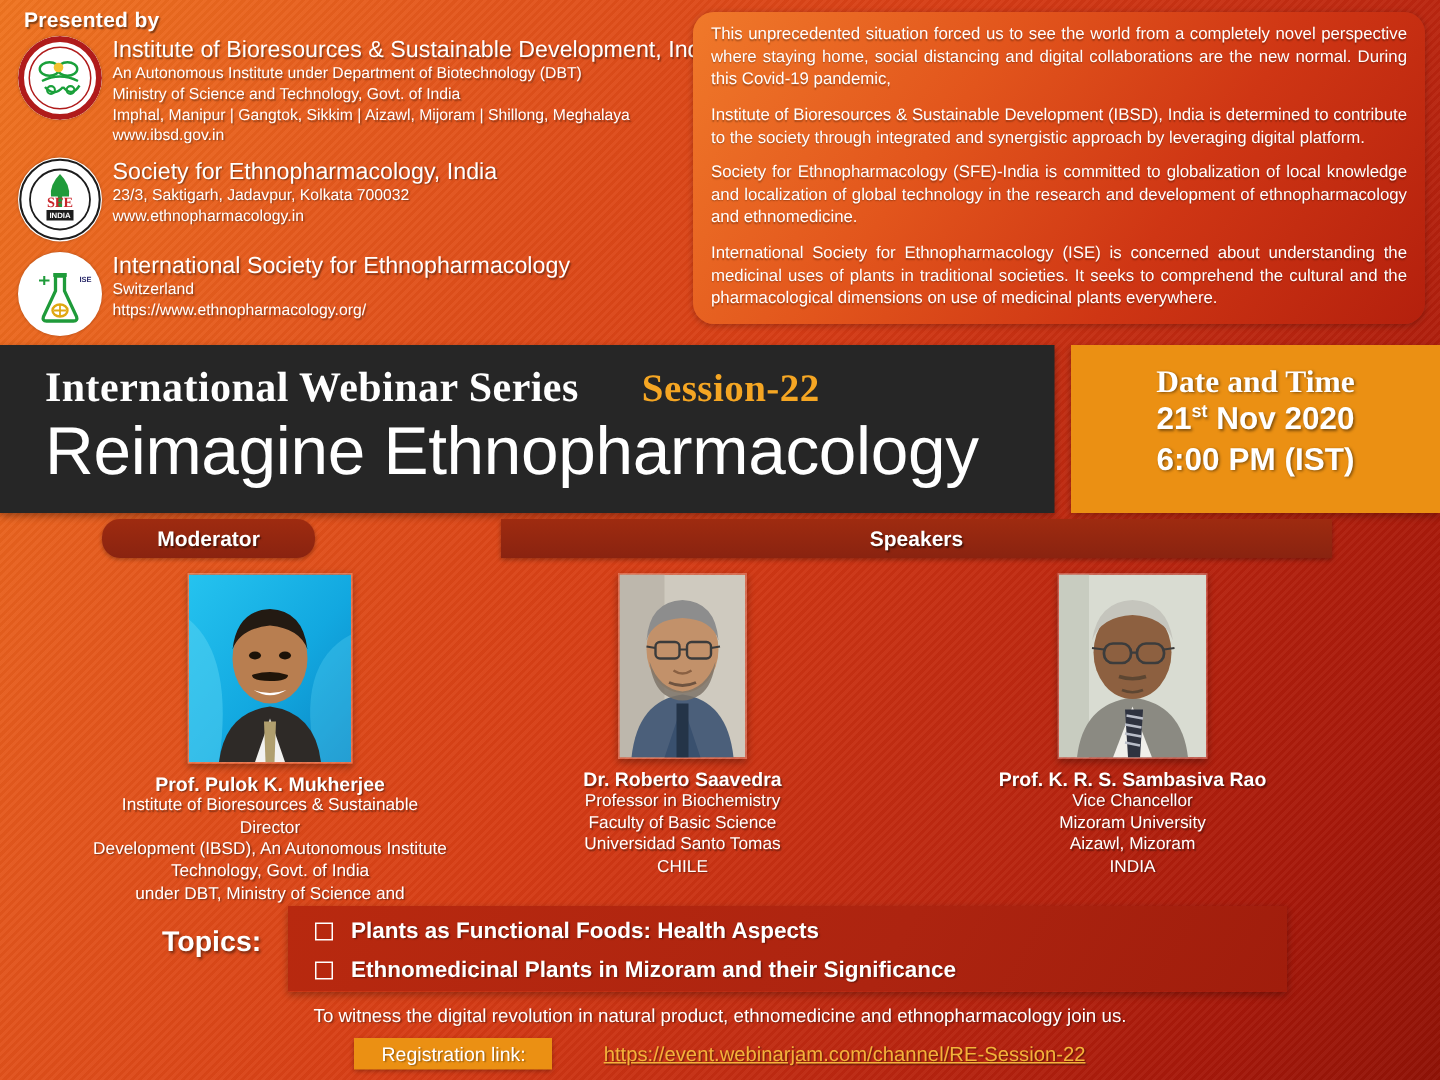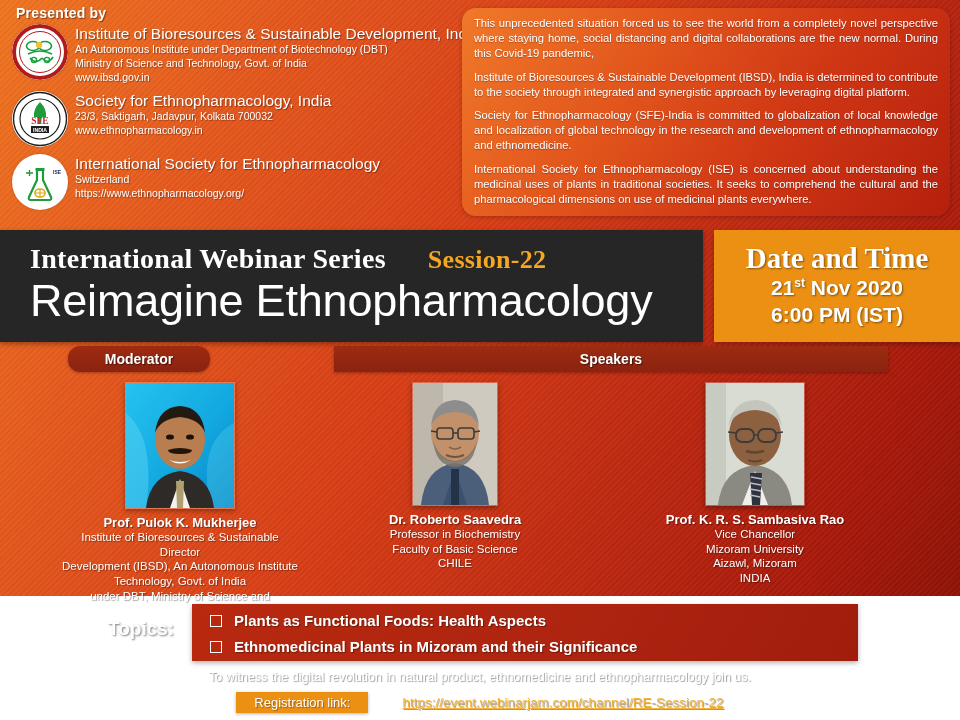--- a/index.html
+++ b/index.html
@@ -3,21 +3,21 @@
 <meta charset="utf-8">
 <style>
   html, body {
     margin: 0; padding: 0;
     width: 960px; height: 720px;
     overflow: hidden;
     font-family: "Liberation Sans", sans-serif;
   }
   #poster {
     position: relative;
-    width: 960px; height: 596px;
+    width: 960px; height: 720px;
     background:
       repeating-linear-gradient(135deg, rgba(255,255,255,0.035) 0 2px, rgba(0,0,0,0.025) 2px 4px),
       linear-gradient(118deg, #ef7420 0%, #e4581d 22%, #d63c15 48%, #bc2710 70%, #a6180a 88%, #8f1206 100%);
   }
 
   
   .presented-by {
     position: absolute; left: 16px; top: 5px;
     font-size: 14px; font-weight: bold; color: #ffffff;
     text-shadow: 1px 1px 1px rgba(0,0,0,.45);
@@ -91,21 +91,21 @@
   
   .date-box {
     position: absolute; left: 714px; top: 230px;
     width: 246px; height: 112px;
     background: #eb9013;
     text-align: center;
     box-shadow: 0 2px 5px rgba(0,0,0,.3);
   }
   .date-head {
     font-family: "Liberation Serif", serif;
-    font-weight: bold; font-size: 29px; color: #ffffff;
+    font-weight: bold; font-size: 21px; color: #ffffff;
     margin-top: 12px; text-shadow: 1px 1px 2px rgba(0,0,0,.45);
   }
   .date-line {
     font-size: 21px; color: #ffffff; font-weight: 600;
     line-height: 1.28; text-shadow: 1px 1px 2px rgba(0,0,0,.45);
   }
   .date-line sup { font-size: 12px; vertical-align: super; }
 
   
   .bar {
@@ -207,20 +207,21 @@
           <path d="M18 34 Q24 41 30 34" fill="none" stroke="#19a03a" stroke-width="1.6"></path>
           <path d="M30 34 Q36 41 41 33" fill="none" stroke="#19a03a" stroke-width="1.6"></path>
           <circle cx="22" cy="36" r="2.6" fill="none" stroke="#19a03a" stroke-width="1.4"></circle>
           <circle cx="35" cy="36" r="2.6" fill="none" stroke="#19a03a" stroke-width="1.4"></circle>
         </svg>
       </div>
       <div class="org-text">
         <div class="org-name">Institute of Bioresources &amp; Sustainable Development, India</div>
         <div class="org-line">An Autonomous Institute under Department of Biotechnology (DBT)</div>
         <div class="org-line">Ministry of Science and Technology, Govt. of India</div>
+        <div class="org-line">Imphal, Manipur | Gangtok, Sikkim | Aizawl, Mijoram | Shillong, Meghalaya</div>
         <div class="org-line">www.ibsd.gov.in</div>
       </div>
     </div>
 
     <div class="org">
       <div class="logo-wrap">
         <svg width="56" height="56" viewBox="0 0 56 56" aria-hidden="true">
           <circle cx="28" cy="28" r="27" fill="#ffffff"></circle>
           <circle cx="28" cy="28" r="26.5" fill="none" stroke="#1d1d1d" stroke-width="1.4"></circle>
           <circle cx="28" cy="28" r="20" fill="none" stroke="#1d1d1d" stroke-width="1.2"></circle>
@@ -328,20 +329,21 @@
       <path d="M20 58 Q22 74 30 80 Q42 88 54 80 Q62 74 64 58 Q58 76 42 78 Q26 76 20 58 Z" fill="#7e7468" opacity=".85"></path>
       <rect x="24" y="45" width="16" height="11" rx="3" fill="none" stroke="#3b3b3b" stroke-width="1.6"></rect>
       <rect x="45" y="45" width="16" height="11" rx="3" fill="none" stroke="#3b3b3b" stroke-width="1.6"></rect>
       <path d="M40 50 L45 50 M18 48 L24 49 M61 49 L67 48" stroke="#3b3b3b" stroke-width="1.4"></path>
       <path d="M36 64 Q42 68 48 64" stroke="#8a6042" stroke-width="1.6" fill="none"></path>
       <path d="M33 72 Q42 76 51 72" stroke="#6e5340" stroke-width="2" fill="none"></path>
     </svg>
     <div class="person-name">Dr. Roberto Saavedra</div>
     <div class="person-line">Professor in Biochemistry</div>
     <div class="person-line">Faculty of Basic Science</div>
+    <div class="person-line">Universidad Santo Tomas</div>
     <div class="person-line">CHILE</div>
   </div>
 
   <div class="person" id="speaker2">
     <svg class="person-photo" width="98" height="122" viewBox="0 0 98 122">
       <rect width="98" height="122" fill="#d9dcd2"></rect>
       <rect x="0" y="0" width="20" height="122" fill="#c8ccc0"></rect>
       <path d="M12 122 Q16 86 49 82 Q82 86 86 122 Z" fill="#8b8a82"></path>
       <path d="M36 122 L49 88 L62 122 Z" fill="#f0efea"></path>
       <path d="M44 90 L56 90 L54 122 L46 122 Z" fill="#2f3340"></path>

